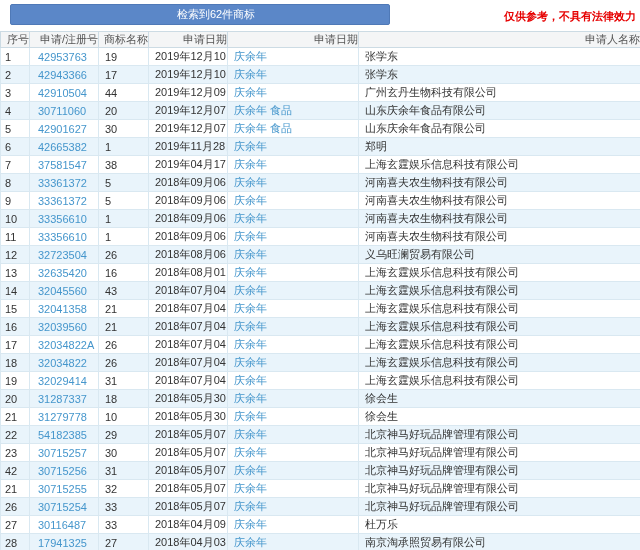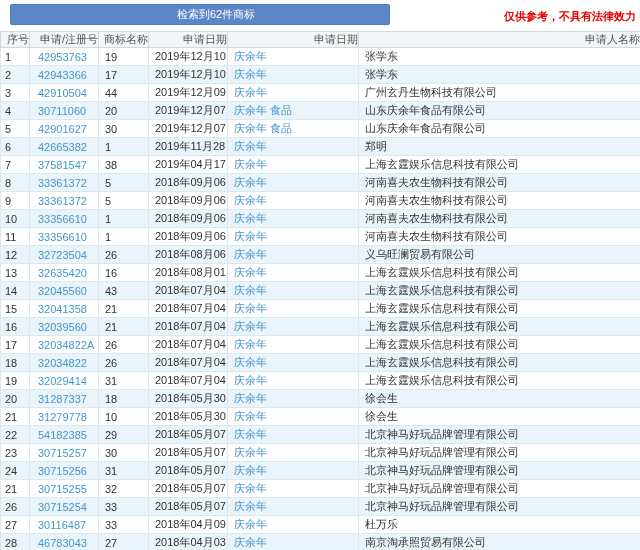--- a/index.html
+++ b/index.html
@@ -253,21 +253,21 @@
     </tr>
         <tr>
       <td class="c-seq">23</td>
       <td class="c-reg"><a class="link">30715257</a></td>
       <td class="c-class">30</td>
       <td class="c-date">2018年05月07日</td>
       <td class="c-name"><a class="link">庆余年</a></td>
       <td class="c-app">北京神马好玩品牌管理有限公司</td>
     </tr>
         <tr>
-      <td class="c-seq">24</td>
+      <td class="c-seq">42</td>
       <td class="c-reg"><a class="link">30715256</a></td>
       <td class="c-class">31</td>
       <td class="c-date">2018年05月07日</td>
       <td class="c-name"><a class="link">庆余年</a></td>
       <td class="c-app">北京神马好玩品牌管理有限公司</td>
     </tr>
         <tr>
       <td class="c-seq">21</td>
       <td class="c-reg"><a class="link">30715255</a></td>
       <td class="c-class">32</td>
@@ -286,21 +286,21 @@
         <tr>
       <td class="c-seq">27</td>
       <td class="c-reg"><a class="link">30116487</a></td>
       <td class="c-class">33</td>
       <td class="c-date">2018年04月09日</td>
       <td class="c-name"><a class="link">庆余年</a></td>
       <td class="c-app">杜万乐</td>
     </tr>
         <tr>
       <td class="c-seq">28</td>
-      <td class="c-reg"><a class="link">46783043</a></td>
+      <td class="c-reg"><a class="link">17941325</a></td>
       <td class="c-class">27</td>
       <td class="c-date">2018年04月03日</td>
       <td class="c-name"><a class="link">庆余年</a></td>
       <td class="c-app">南京淘承照贸易有限公司</td>
     </tr>
       </tbody>
   </table>
 
 </div>
 

